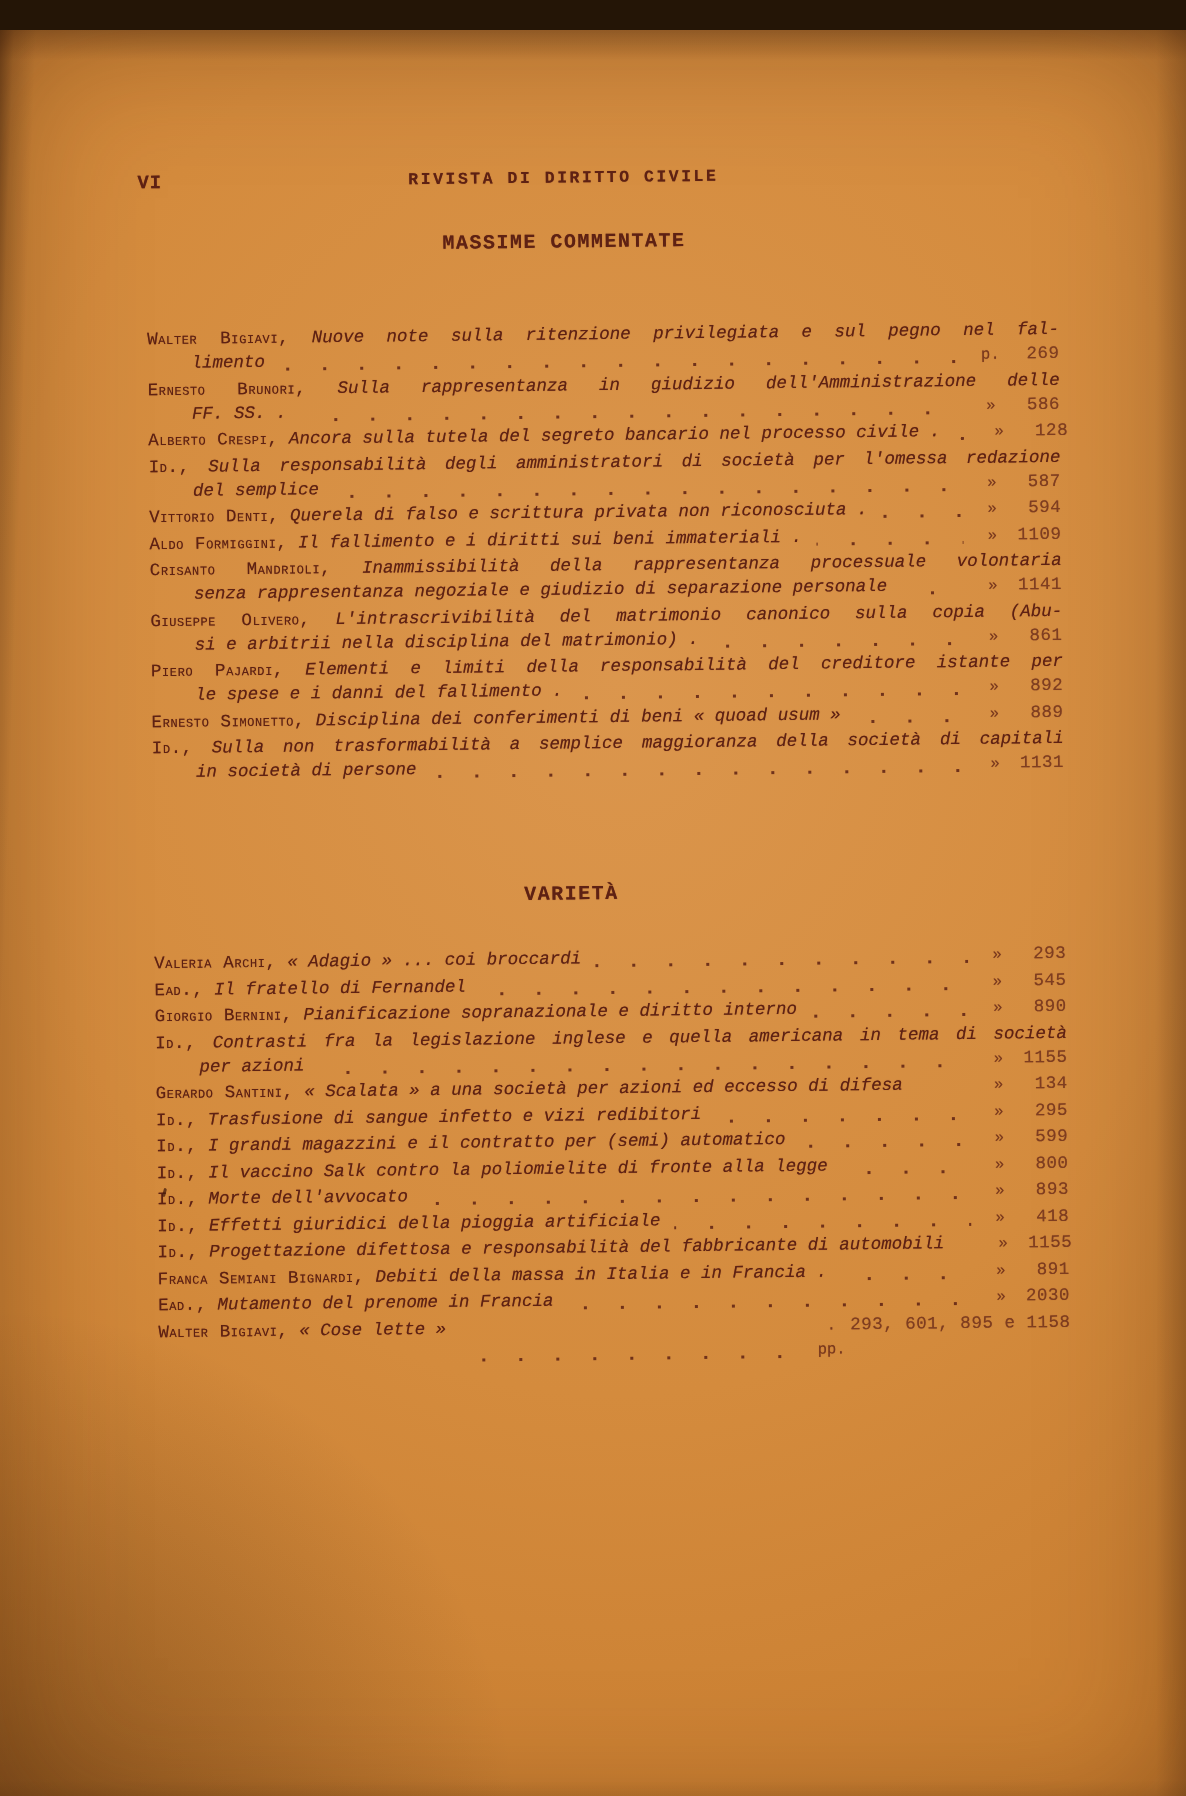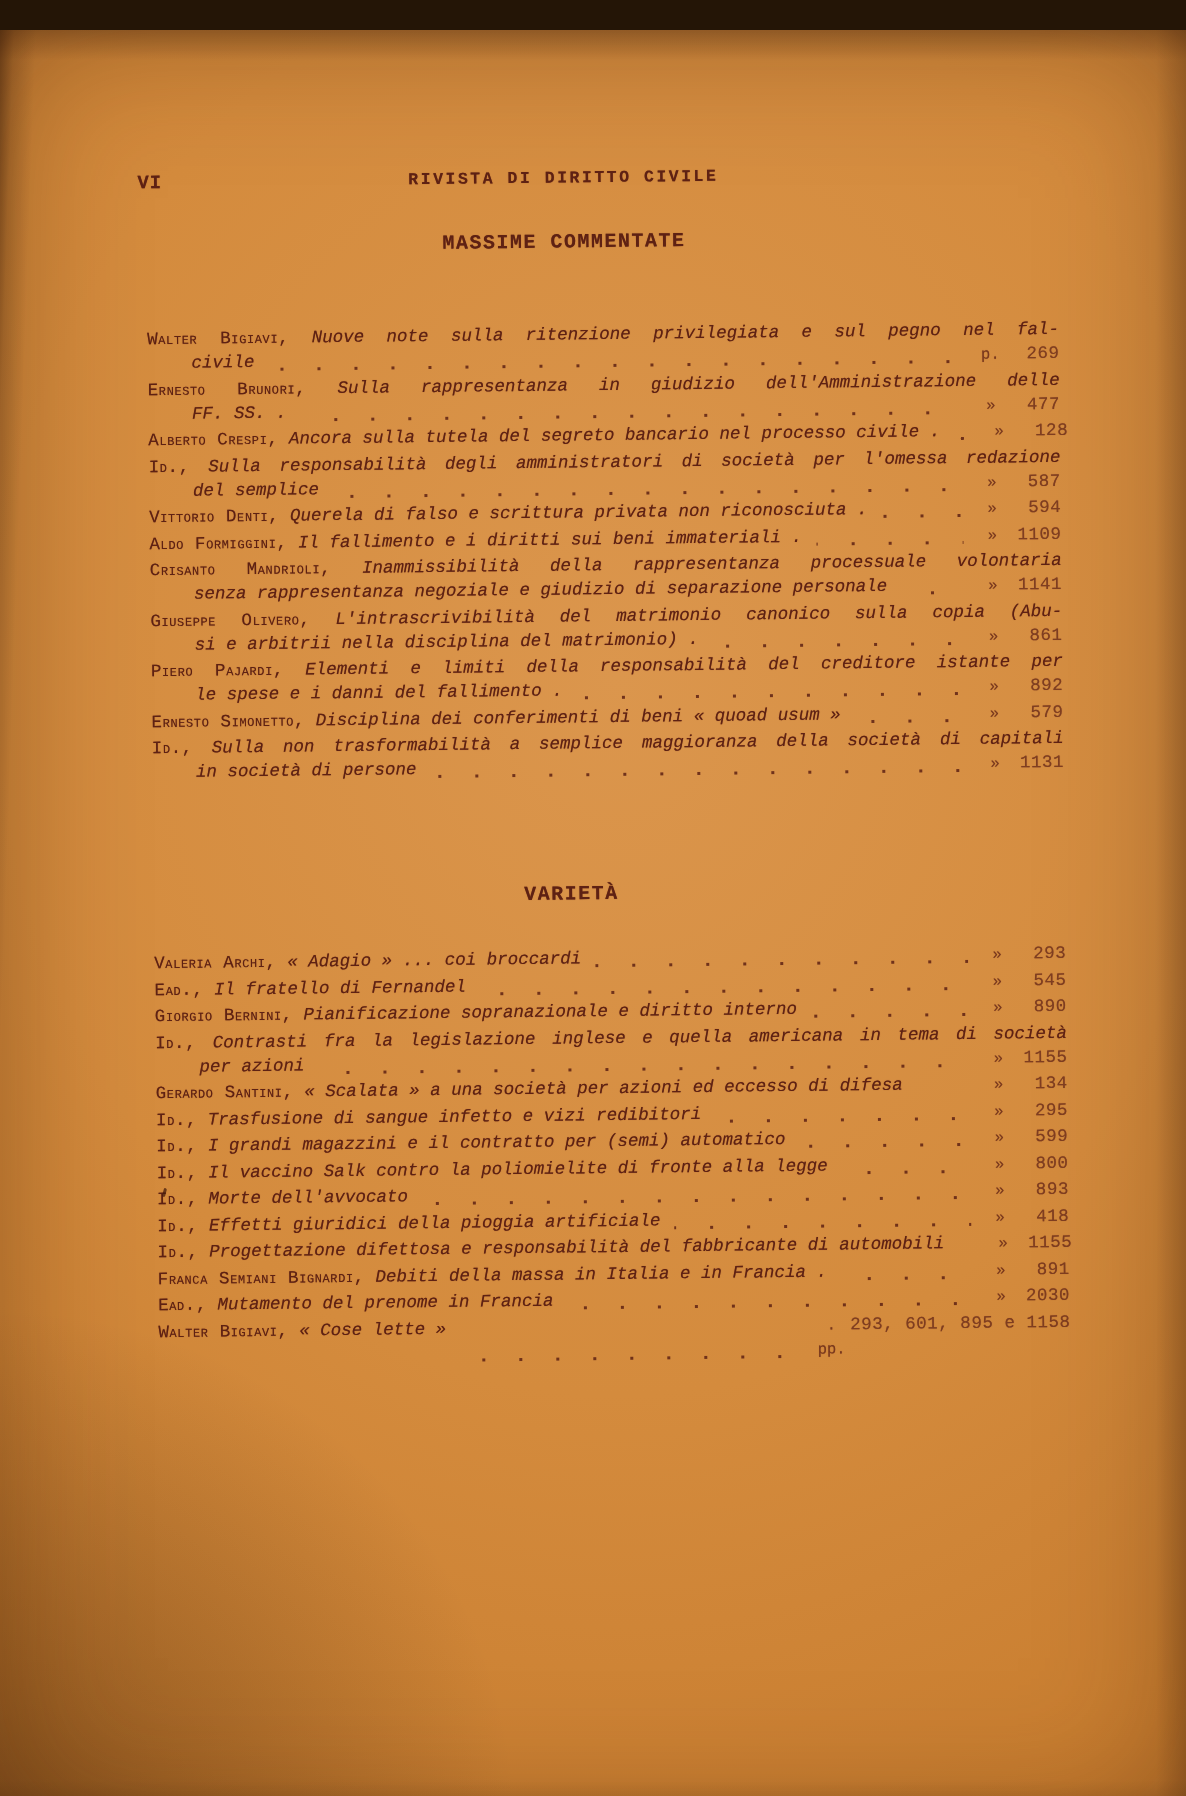--- a/index.html
+++ b/index.html
@@ -72,39 +72,39 @@
 
     <div id="sections">
       <section class="sec sec-0">
         <h2 class="sec-heading">MASSIME COMMENTATE</h2>
         <div class="entries">
       <div class="entry">
         <div class="line l1 full">
           <span class="txt"><span class="author">Walter Bigiavi,</span> <span class="title">Nuove note sulla ritenzione privilegiata e sul pegno nel fal-</span></span>
         </div>
         <div class="line l2">
-          <span class="txt"><span class="title t2">civile</span></span>
+          <span class="txt"><span class="title t2">limento</span></span>
                 <span class="ref">
                   <span class="leader"></span>
                   <span class="mark">p.</span>
                   <span class="num">269</span>
                 </span>
         </div>
       </div>
 
       <div class="entry">
         <div class="line l1 full">
           <span class="txt"><span class="author">Ernesto Brunori,</span> <span class="title">Sulla rappresentanza in giudizio dell'Amministrazione delle</span></span>
         </div>
         <div class="line l2">
           <span class="txt"><span class="title t2">FF. SS. .</span></span>
                 <span class="ref">
                   <span class="leader"></span>
                   <span class="mark">»</span>
-                  <span class="num">477</span>
+                  <span class="num">586</span>
                 </span>
         </div>
       </div>
 
       <div class="entry">
         <div class="line l1">
           <span class="txt"><span class="author">Alberto Crespi,</span> <span class="title">Ancora sulla tutela del segreto bancario nel processo civile .</span></span>
                 <span class="ref">
                   <span class="leader"></span>
                   <span class="mark">»</span>
@@ -193,21 +193,21 @@
                 </span>
         </div>
       </div>
 
       <div class="entry">
         <div class="line l1">
           <span class="txt"><span class="author">Ernesto Simonetto,</span> <span class="title">Disciplina dei conferimenti di beni « quoad usum »</span></span>
                 <span class="ref">
                   <span class="leader"></span>
                   <span class="mark">»</span>
-                  <span class="num">579</span>
+                  <span class="num">889</span>
                 </span>
         </div>
 
       </div>
 
       <div class="entry">
         <div class="line l1 full">
           <span class="txt"><span class="author">Id.,</span> <span class="title">Sulla non trasformabilità a semplice maggioranza della società di capitali</span></span>
         </div>
         <div class="line l2">

